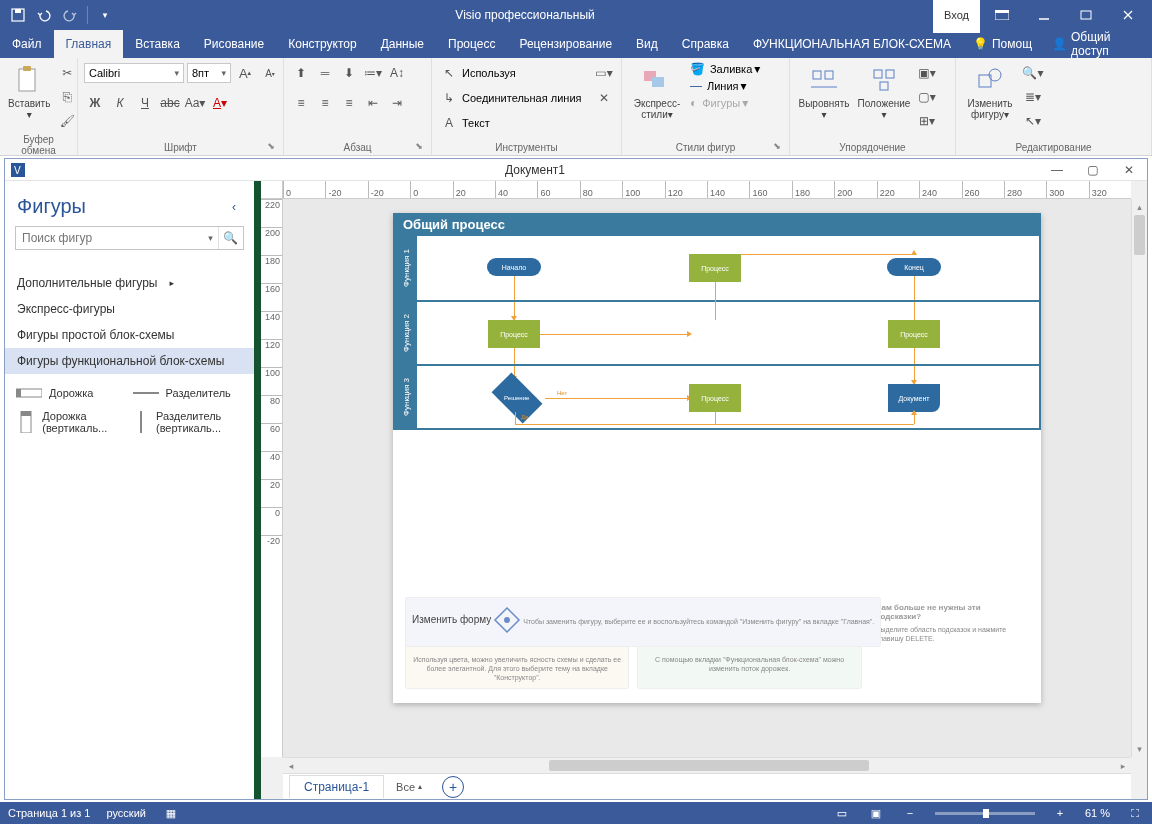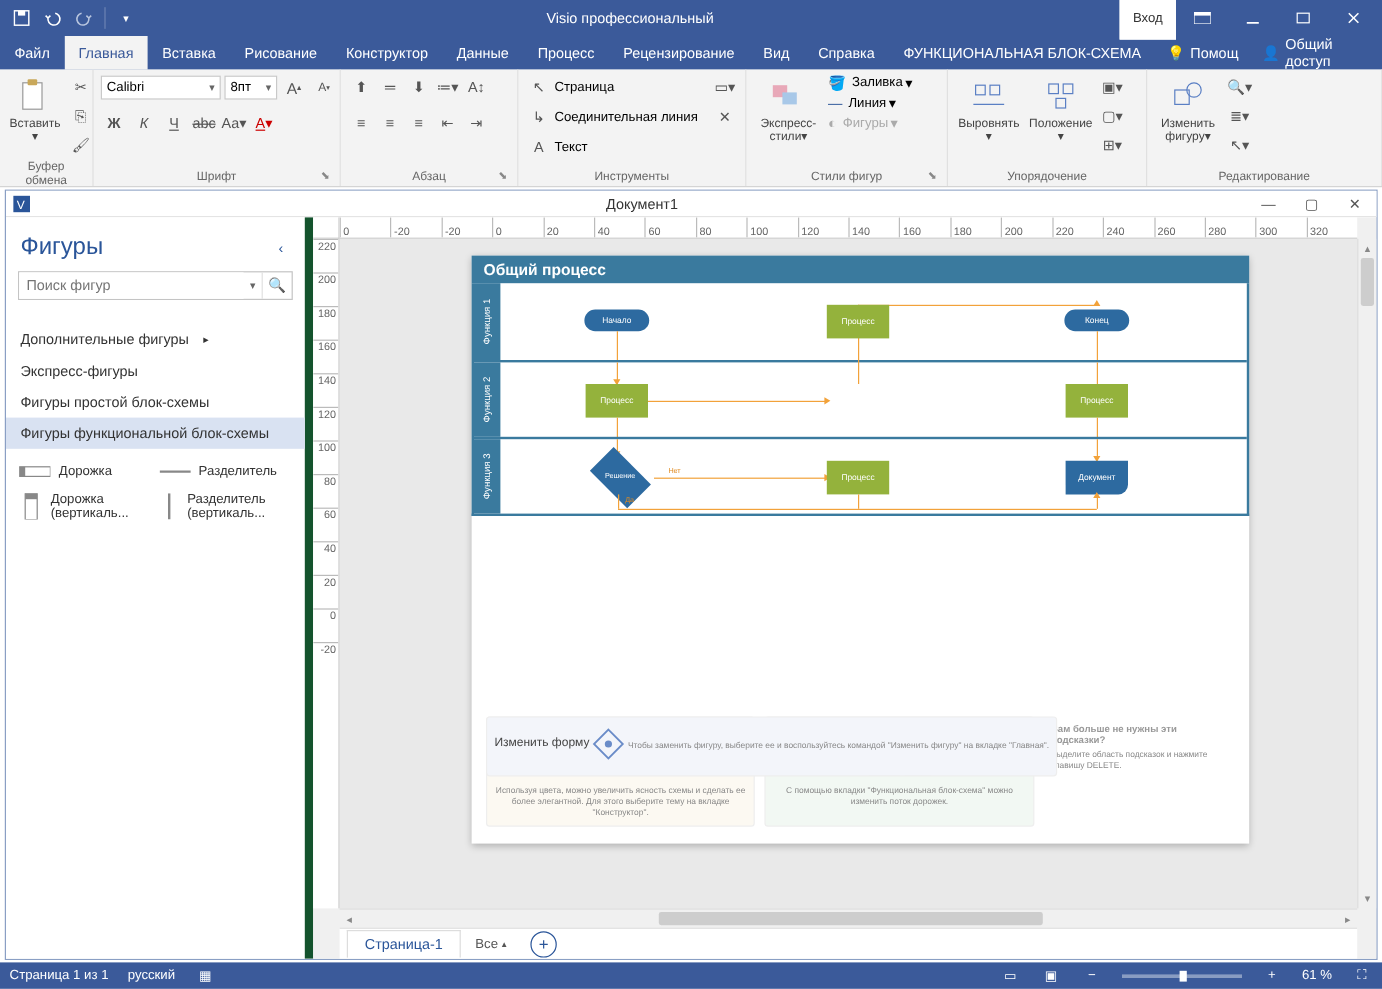--- a/index.html
+++ b/index.html
@@ -275,21 +275,21 @@
         <div class="rbtn-sm">⇥</div>
       </div>
     </div>
     <div class="group-label"><span>Абзац</span><span class="dlaunch">⬊</span></div>
   </div>
 
   <div class="group" style="width:190px">
     <div class="group-body" style="flex-direction:column;gap:3px;">
       <div class="row" style="align-items:center;width:100%;">
           <span class="rbtn-sm">↖</span>
-          <span style="font-size:11px;cursor:pointer;">Страница</span>
+          <span style="font-size:11px;cursor:pointer;">Используя</span>
           <span style="flex:1"></span>
           <span class="rbtn-sm">▭▾</span>
         </div>
       <div class="row" style="align-items:center;width:100%;">
           <span class="rbtn-sm">↳</span>
           <span style="font-size:11px;cursor:pointer;">Соединительная линия</span>
           <span style="flex:1"></span>
           <span class="rbtn-sm">✕</span>
         </div>
       <div class="row" style="align-items:center;">

